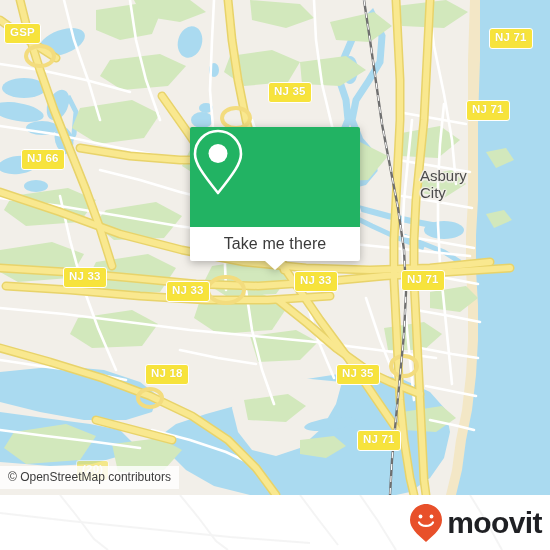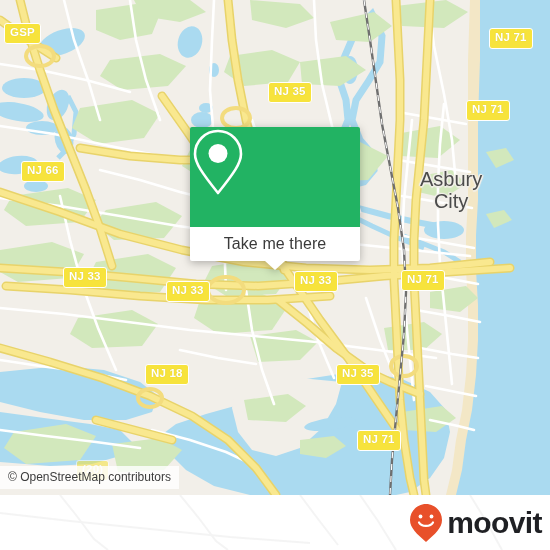--- a/index.html
+++ b/index.html
@@ -29,23 +29,23 @@
     white-space:nowrap;
     text-shadow:0 0 1px rgba(150,140,0,.35);
     box-sizing:border-box;
   }
   .shield.dim{opacity:.55;}
 
   
   .place{
     position:absolute;
     color:#4b4b4b;
-    font-size:20px;
+    font-size:15px;
     line-height:1.1;
-    text-align:center;
+    text-align:left;
     text-shadow:
        1.5px 0 1px #f2efe9, -1.5px 0 1px #f2efe9,
        0 1.5px 1px #f2efe9, 0 -1.5px 1px #f2efe9,
        1px 1px 1px #f2efe9, -1px -1px 1px #f2efe9;
     white-space:nowrap;
   }
 
   
   .popup{
     position:absolute;left:190px;top:127px;width:170px;
@@ -286,21 +286,21 @@
         <path d="M 364 0 L 370 40 L 376 82 L 382 124 L 390 166 L 398 208 L 404 250
                  L 406 292 L 404 334 L 400 376 L 396 418 L 392 460 L 390 495" fill="none" stroke="#ffffff" stroke-width="1.1" stroke-dasharray="6 6"></path>
       </g>
     </svg>
 
     <div>
       <div class="shield" style="left:4px;top:23px;">GSP</div>
       <div class="shield" style="left:489px;top:28px;">NJ 71</div>
       <div class="shield" style="left:268px;top:82px;">NJ 35</div>
       <div class="shield" style="left:466px;top:100px;">NJ 71</div>
-      <div class="shield" style="left:21px;top:161px;">NJ 66</div>
+      <div class="shield" style="left:21px;top:149px;">NJ 66</div>
       <div class="shield" style="left:63px;top:267px;">NJ 33</div>
       <div class="shield" style="left:166px;top:281px;">NJ 33</div>
       <div class="shield" style="left:294px;top:271px;">NJ 33</div>
       <div class="shield" style="left:401px;top:270px;">NJ 71</div>
       <div class="shield" style="left:336px;top:364px;">NJ 35</div>
       <div class="shield" style="left:145px;top:364px;">NJ 18</div>
       <div class="shield" style="left:357px;top:430px;">NJ 71</div>
       <div class="shield dim" style="left:76px;top:460px;">(20)</div>
     </div>
 

